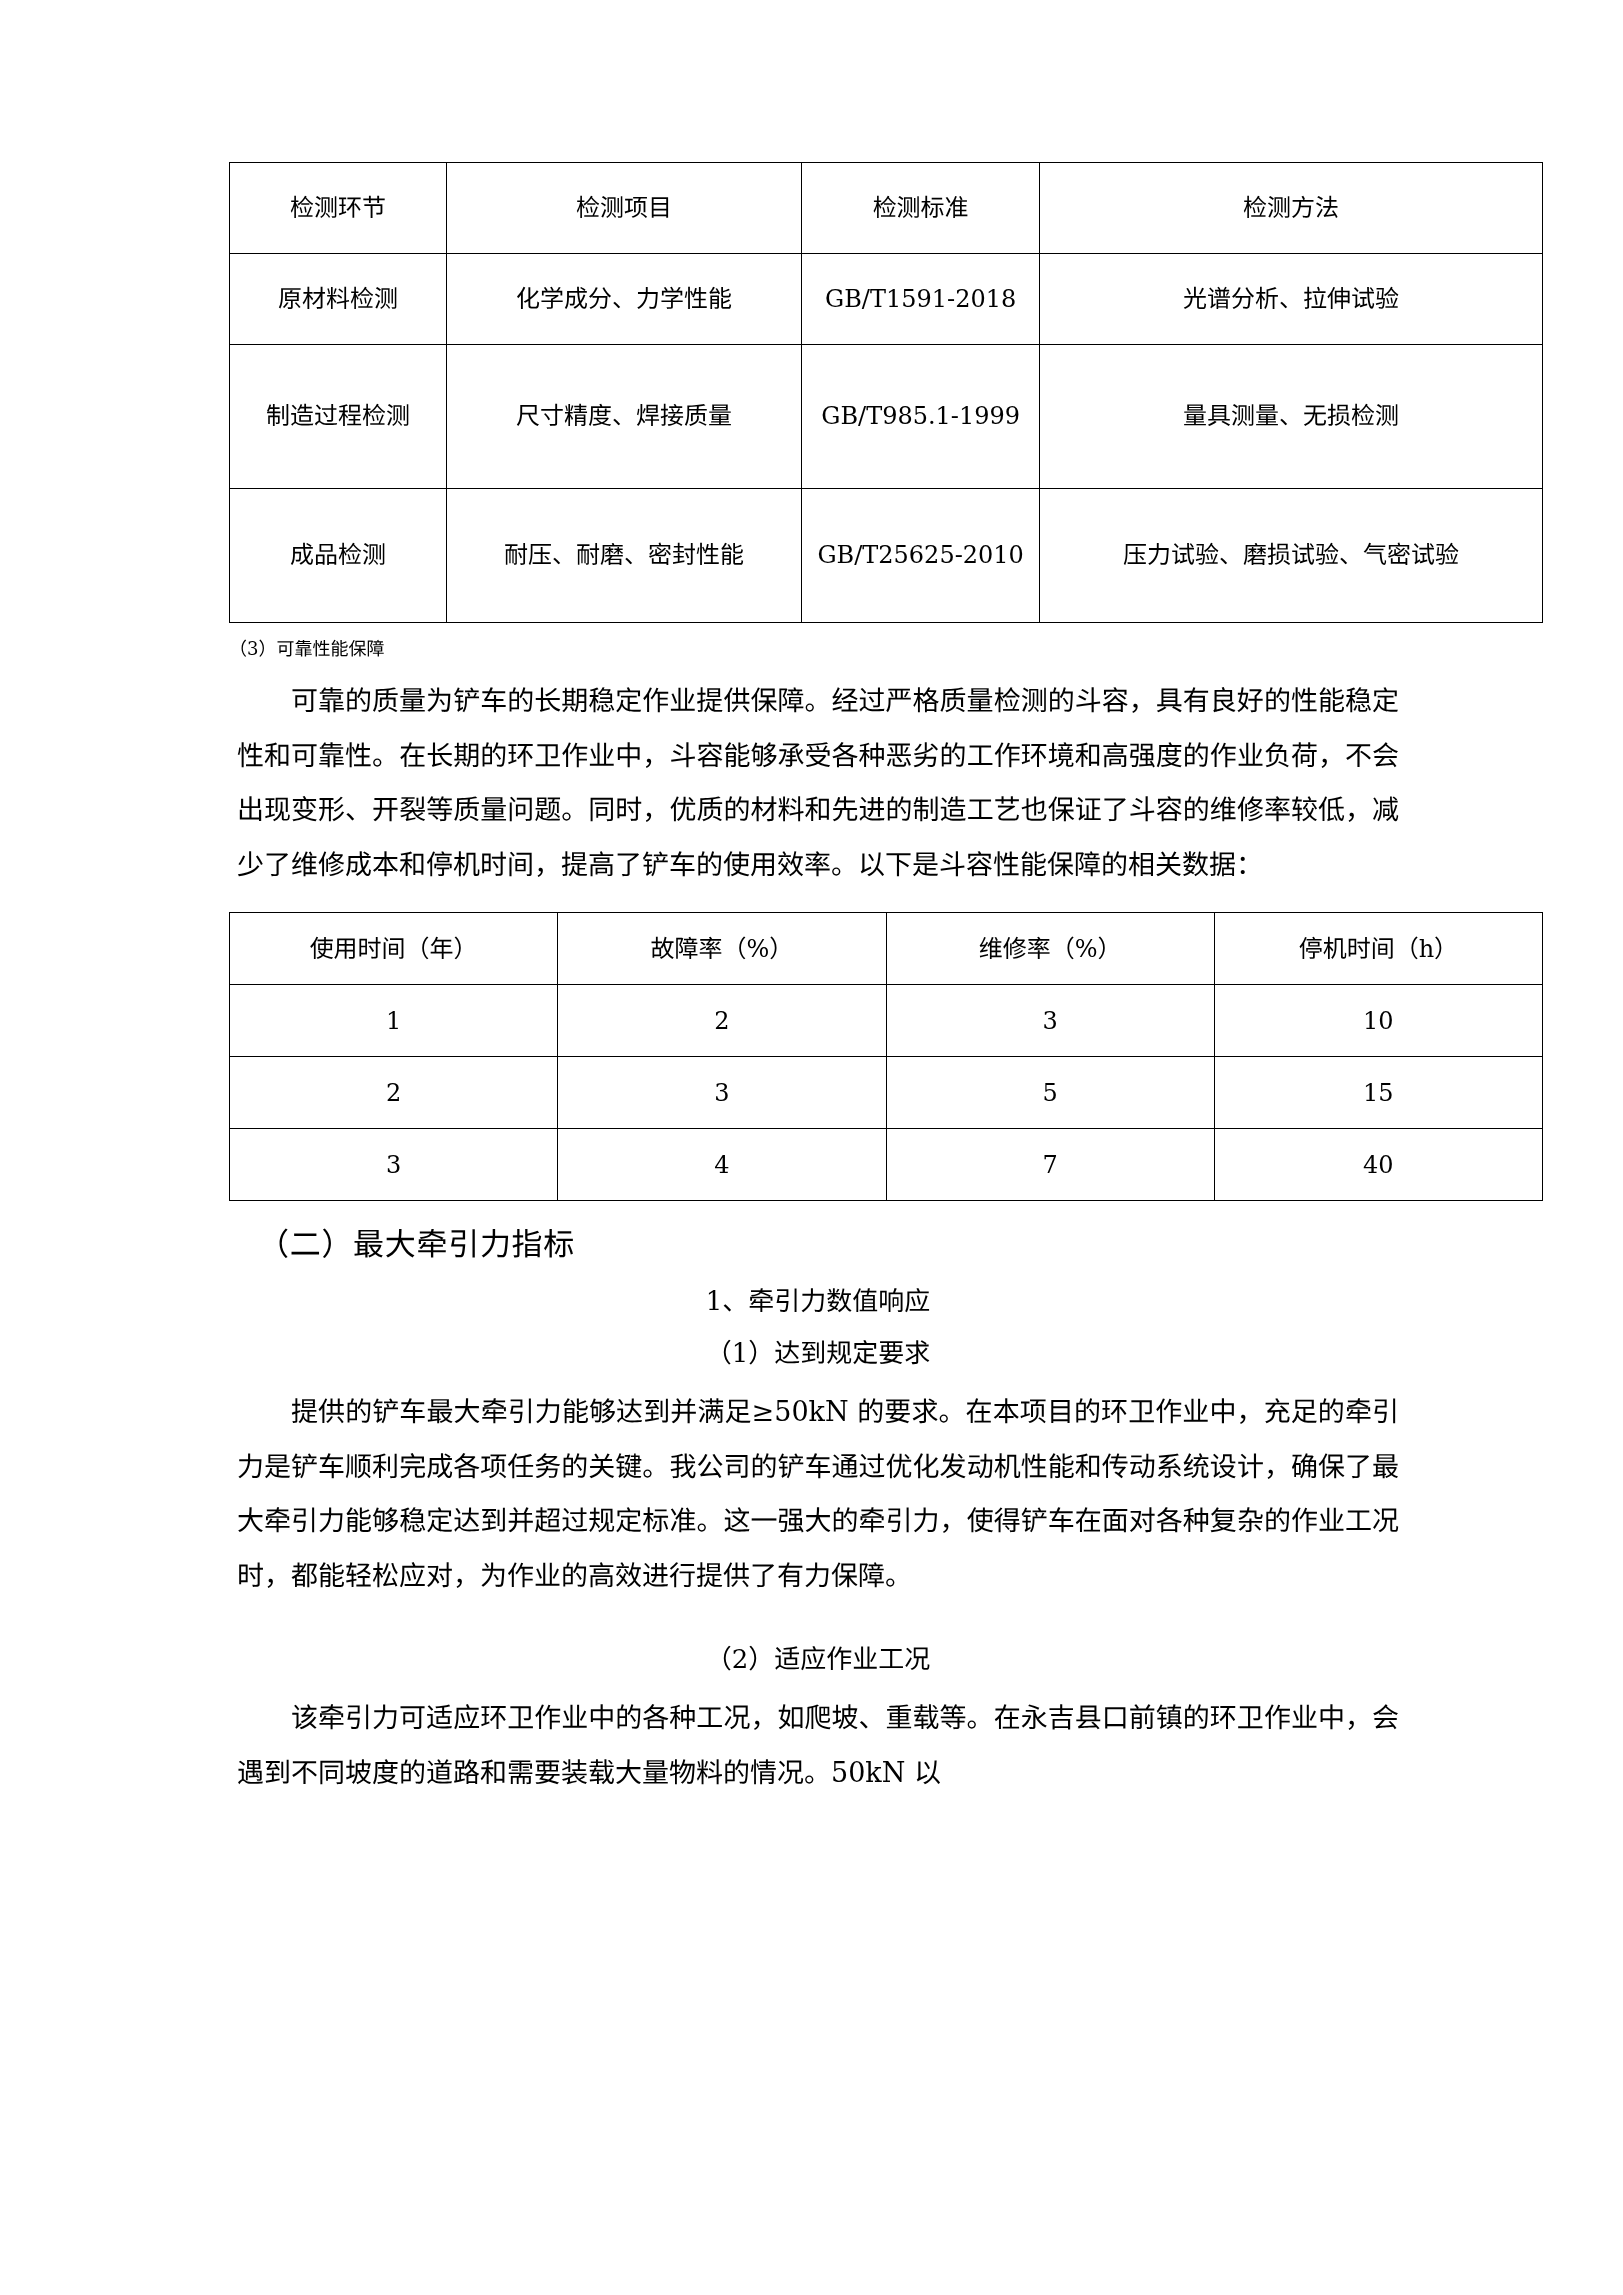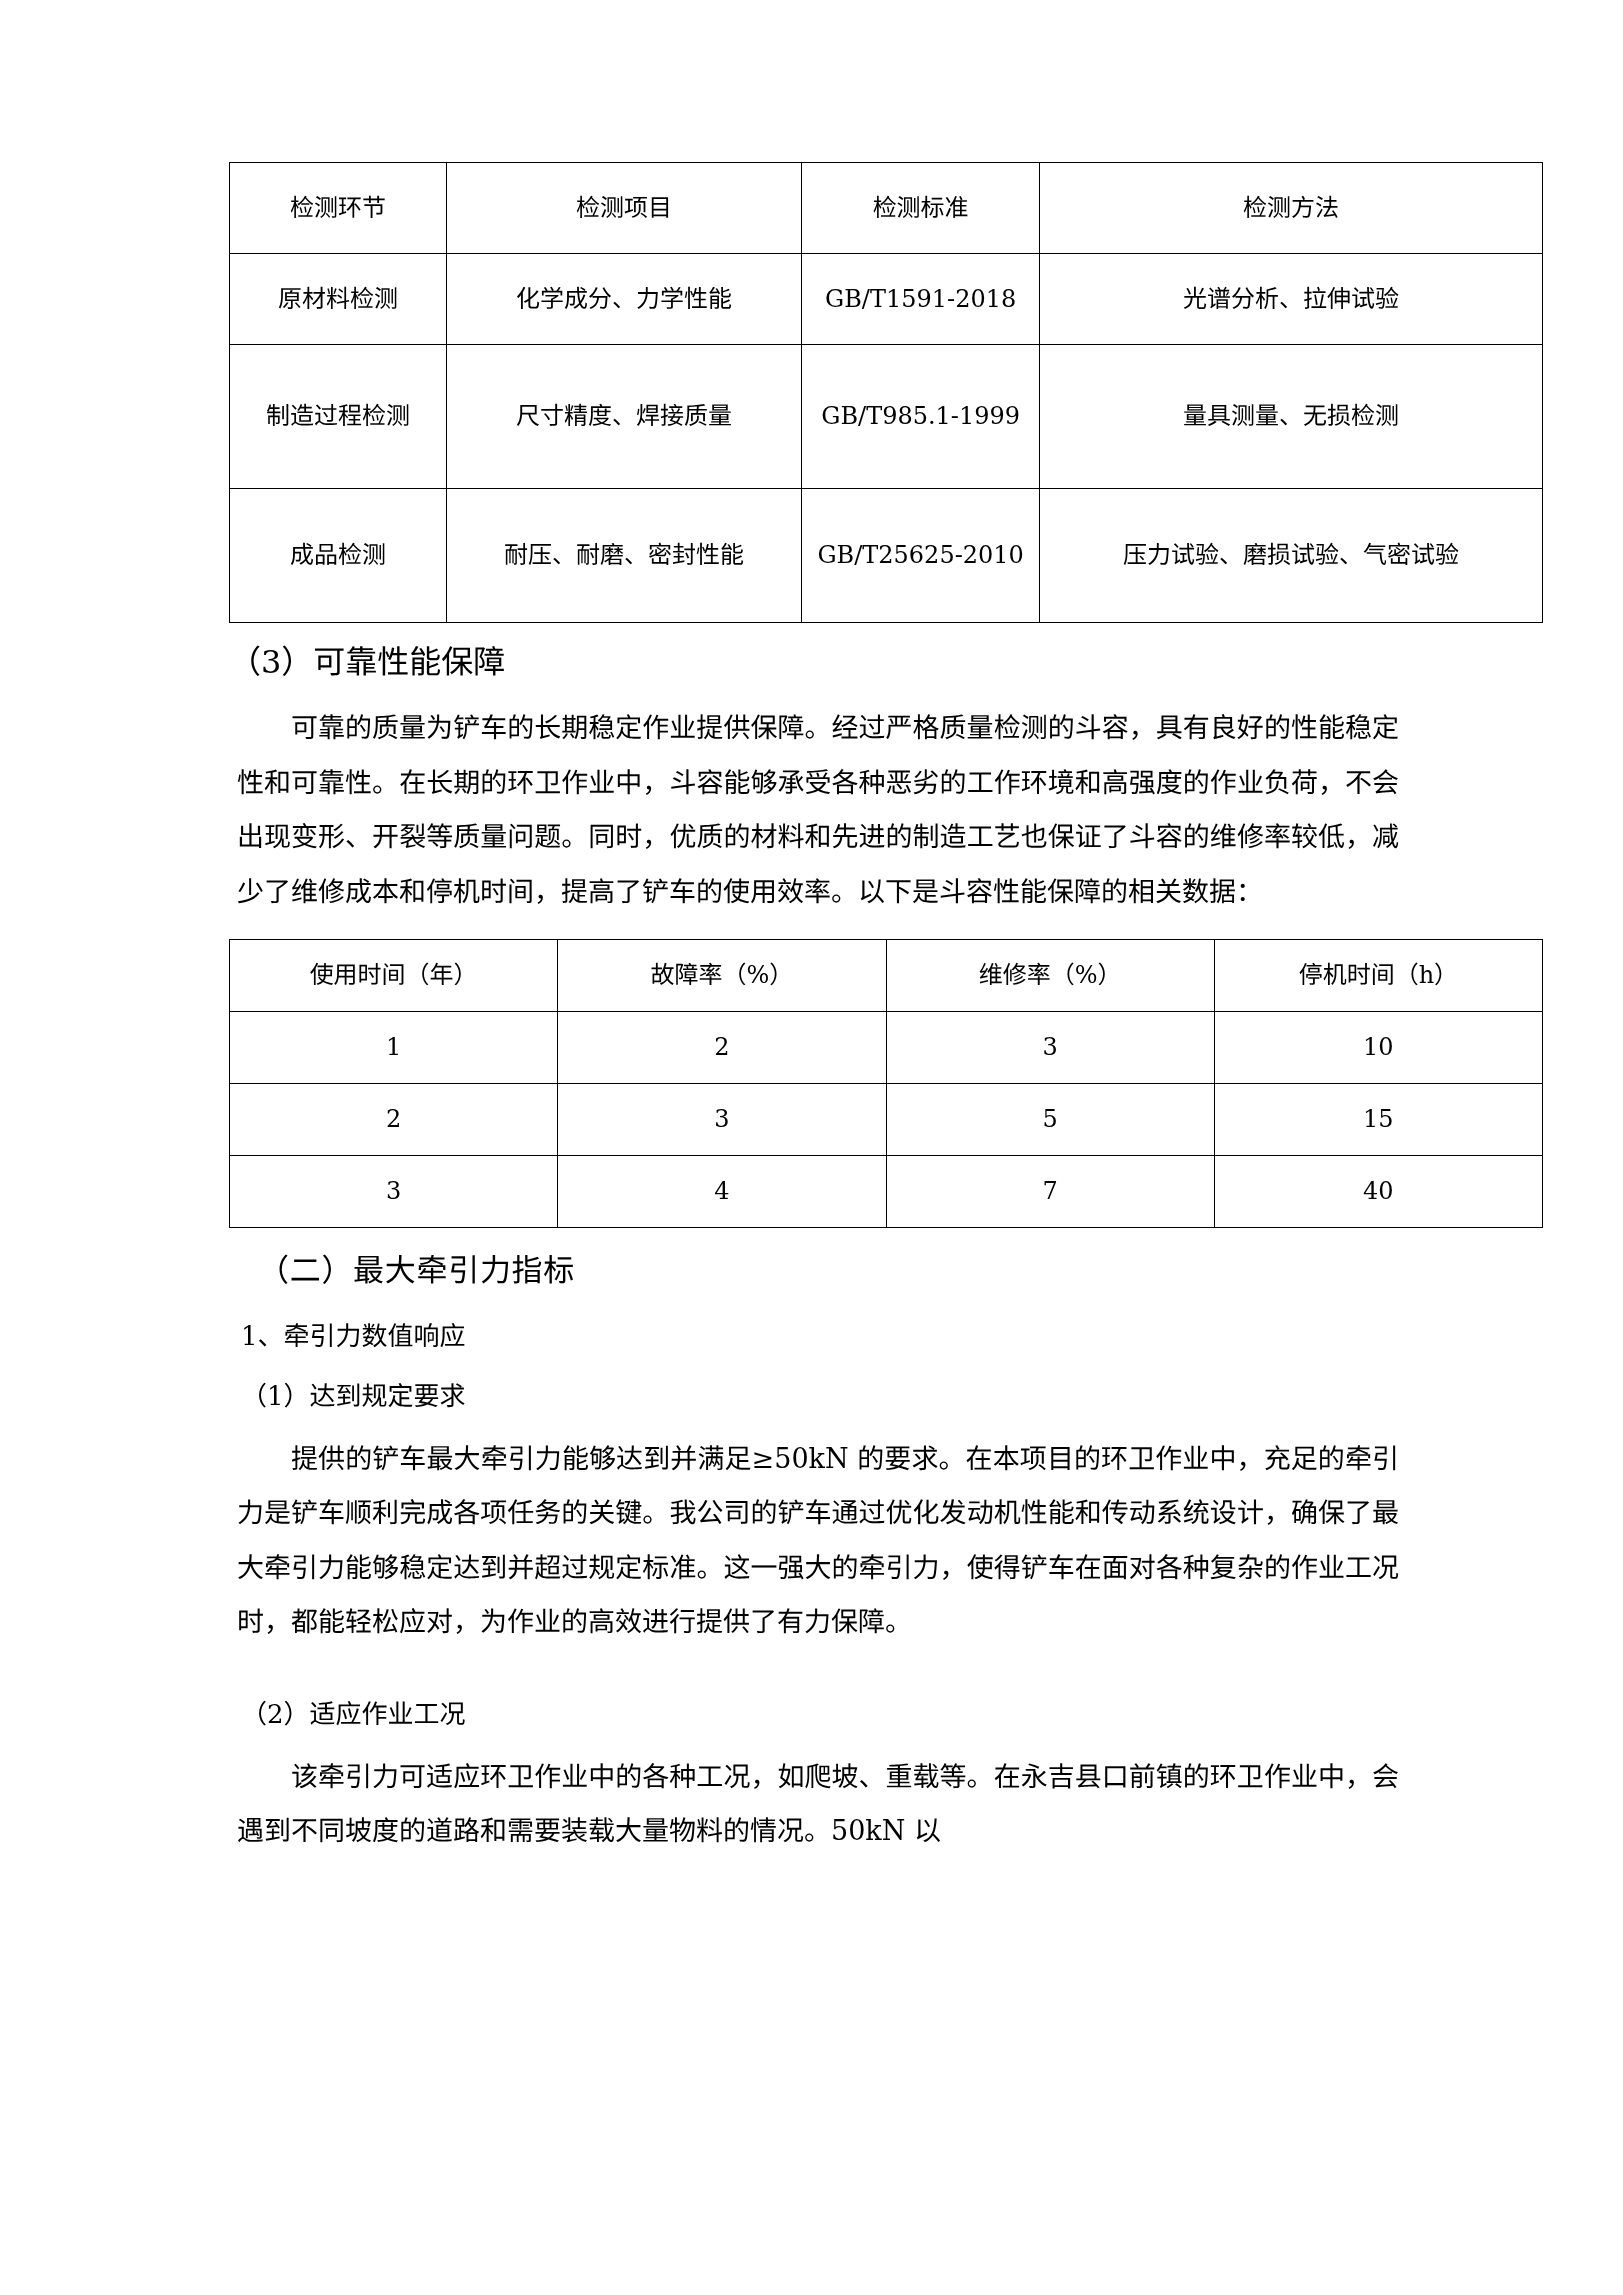--- a/index.html
+++ b/index.html
@@ -54,21 +54,21 @@
   #table-inspection tr.row-1 td { height: 77px; }
   #table-inspection tr.row-2 td { height: 130px; }
   #table-inspection tr.row-3 td { height: 120px; }
 
   
   #table-reliability col { width: 293px; }
   #table-reliability tr td { height: 58px; }
 
   
   .sub-head {
-    font-size: 32px;
+    font-size: 18px;
     line-height: 1.9;
     margin: 9.2px 0 0 0;
     text-indent: 0;
   }
   .para {
     font-size: 27px;
     line-height: 2.02;
     margin: 8px;
     text-indent: 54px;
     text-align: justify;
@@ -77,22 +77,23 @@
   .section-head {
     font-size: 31px;
     line-height: 1.85;
     margin: 14.4px 0 3.9px 0;
     text-indent: 29px;
     letter-spacing: 0.7px;
   }
   .list-head {
     font-size: 26px;
     line-height: 1.85;
-    margin: 12px;
+    margin: 4px;
     text-indent: 0;
+    text-align: center;
   }
   .gap-sm { height: 11.8px; }
   .gap-md { height: 19.6px; }
 </style>
 </head>
 <body>
 
 <div class="page">
   <div class="doc-body">
 

